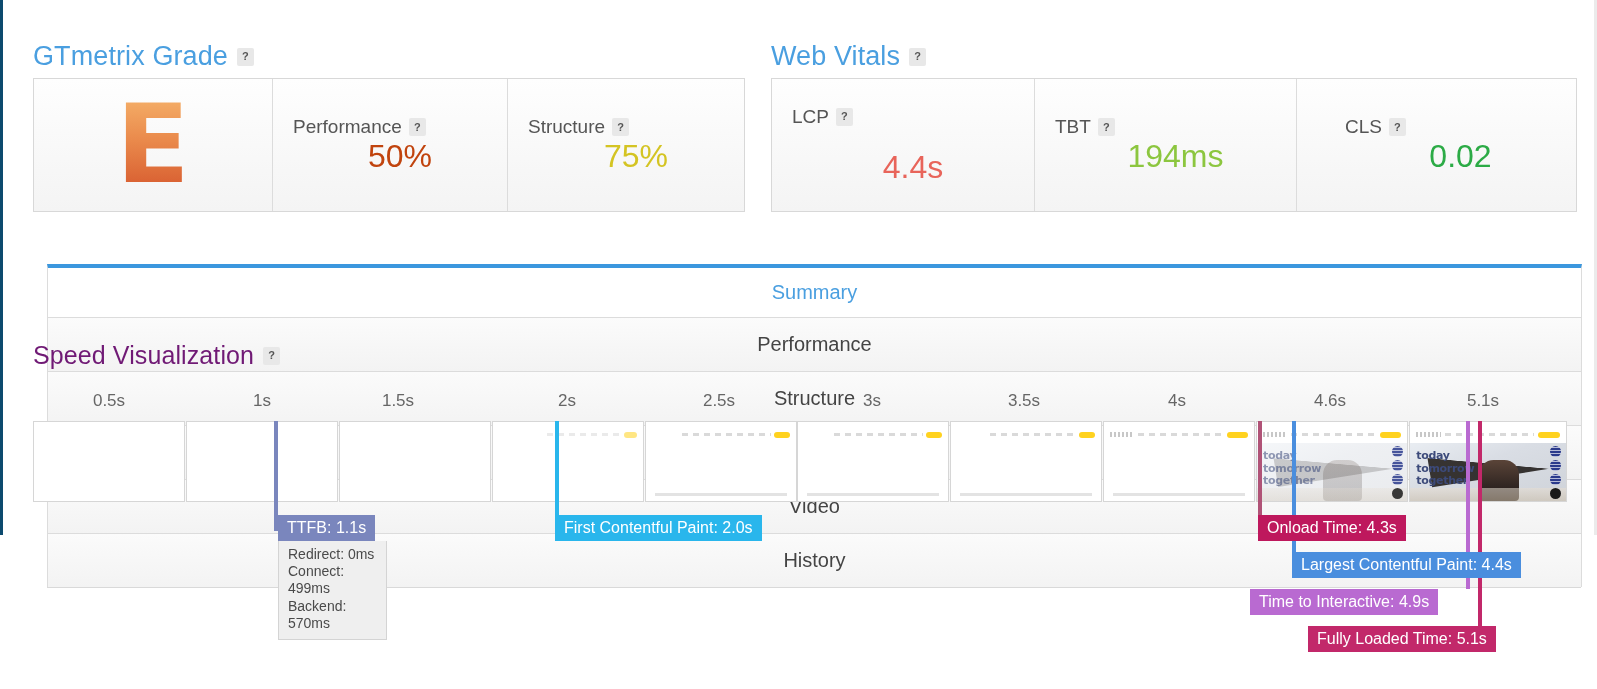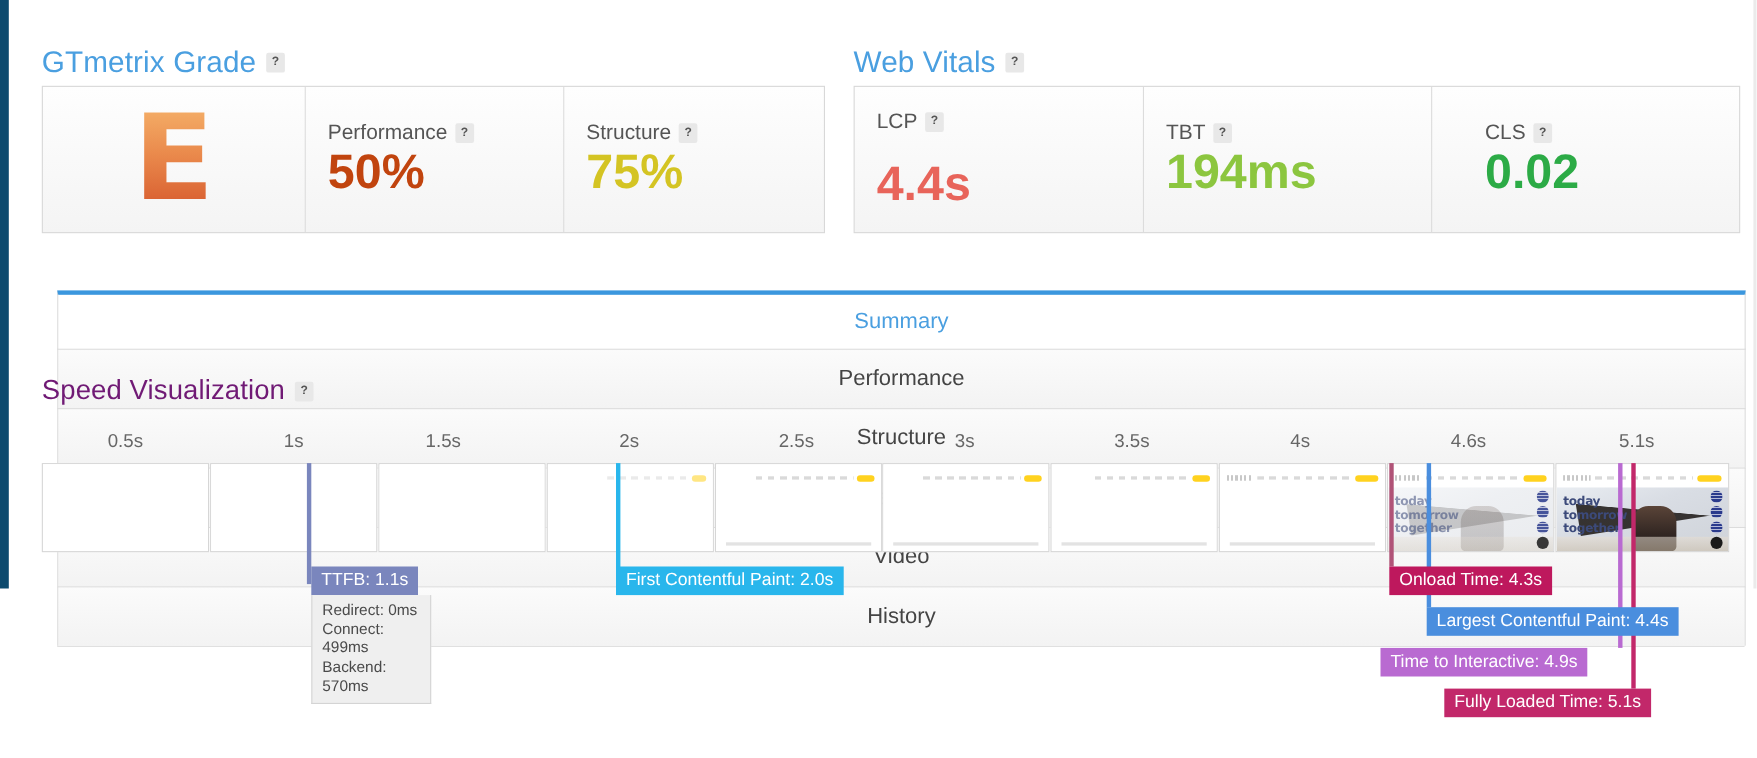--- a/index.html
+++ b/index.html
@@ -6,21 +6,21 @@
   html, body {
     width: 1597px; height: 689px;
     background: #ffffff;
     font-family: "Liberation Sans", sans-serif;
     overflow: hidden;
   }
   .page {
     position: relative;
     width: 1597px; height: 535px;
     background: #ffffff;
-    border-left: 8px solid #0c4a6e;
+    border-left: 3px solid #0c4a6e;
     border-right: 3px solid #ebebeb;
   }
 
   
   .sec-head {
     position: absolute;
     display: flex; align-items: center; gap: 9px;
     white-space: nowrap;
   }
   .sec-head .h-txt {
@@ -46,21 +46,21 @@
     position: relative;
     display: flex; flex-direction: column; justify-content: center;
     padding: 16px 0 16px 20px;
   }
   .panel .cell + .cell { border-left: 1px solid #dcdcdc; }
   .cell .cap {
     display: flex; align-items: center; gap: 7px;
     font-size: 19px; color: #555; margin-bottom: 2px;
   }
   .cell .val {
-    font-size: 44px; line-height: 1.04; font-weight: 700;
+    font-size: 32px; line-height: 1.04; font-weight: 400; text-align: center;
   }
 
   .grade-cell {
     align-items: center; justify-content: center; padding: 0 !important;
   }
   .grade-letter {
     font-size: 108px; line-height: 1; font-weight: 700;
     background: linear-gradient(180deg,#f6b46c 0%,#ea8a4c 45%,#d4542a 100%);
     -webkit-background-clip: text; background-clip: text;
     color: transparent;

